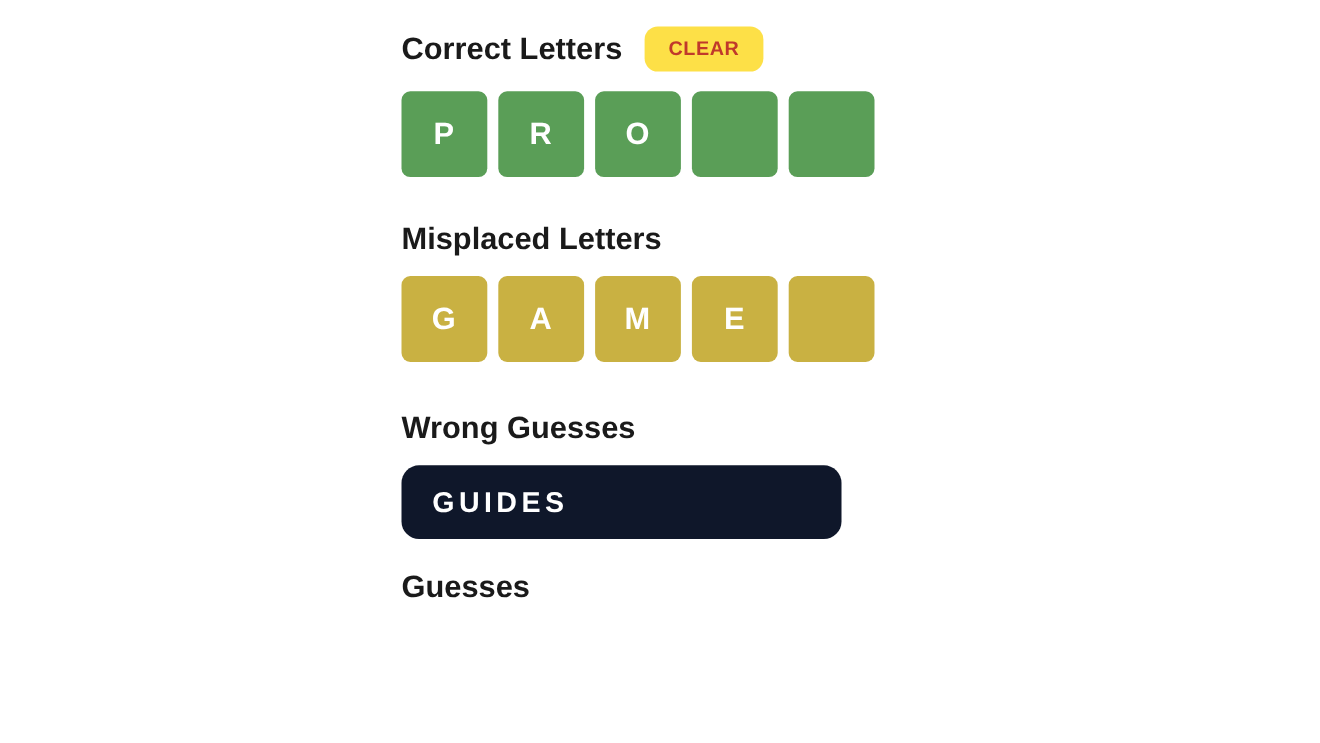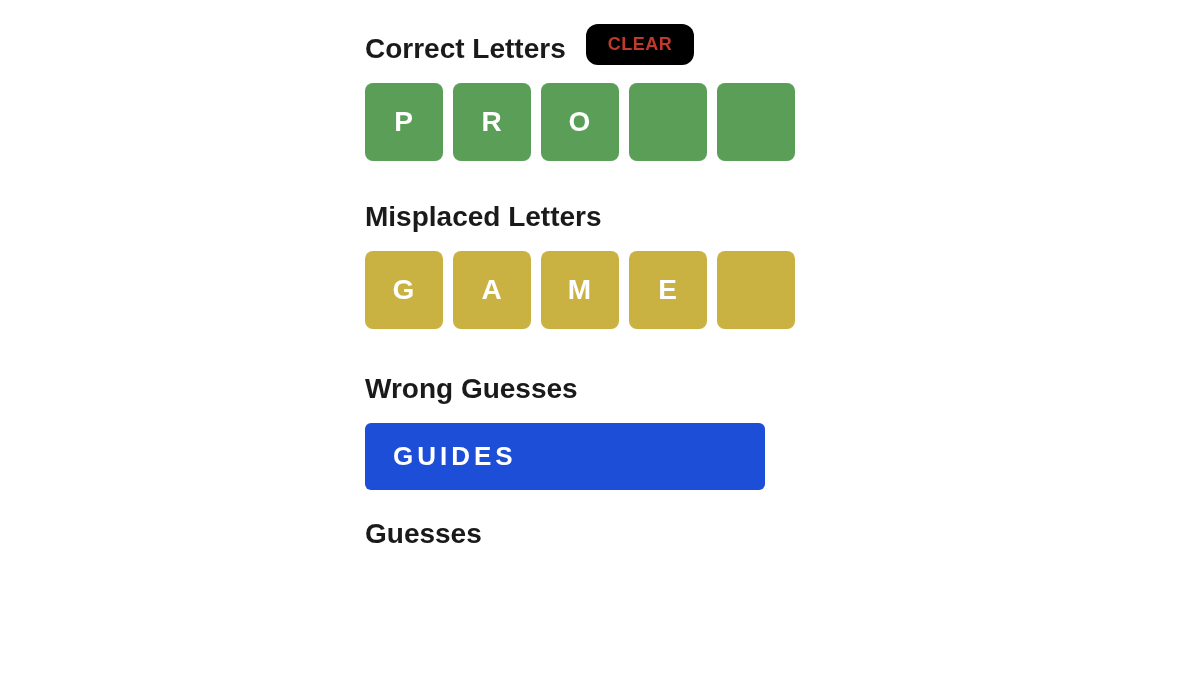--- a/index.html
+++ b/index.html
@@ -18,34 +18,34 @@
 
     .main-container {
       display: flex;
       flex-direction: column;
       align-items: flex-start;
       padding: 12px 0 0 365px;
     }
 
     .section-header {
       display: flex;
-      align-items: flex-end;
+      align-items: center;
       gap: 20px;
       margin-bottom: 18px;
       margin-top: 12px;
     }
 
     .section-title {
       font-size: 28px;
       font-weight: 700;
       color: #1a1a1a;
     }
 
     .clear-button {
-      background-color: #000000;
+      background-color: #fde047;
       border: none;
       border-radius: 12px;
       padding: 10px 22px;
       font-size: 18px;
       font-weight: 600;
       color: #c0392b;
       cursor: pointer;
       letter-spacing: 0.5px;
     }
 
@@ -83,22 +83,22 @@
     .tile-empty-yellow {
       background-color: #c9b142;
     }
 
     .wrong-letters-section {
       margin-top: 4px;
     }
 
     .wrong-letters-bar {
       width: 400px;
-      background-color: #1d4ed8;
-      border-radius: 6px;
+      background-color: #0f172a;
+      border-radius: 16px;
       padding: 18px 28px;
       margin-bottom: 28px;
       margin-top: 16px;
     }
 
     .wrong-letters-text {
       font-size: 26px;
       font-weight: 700;
       color: #ffffff;
       letter-spacing: 4px;

